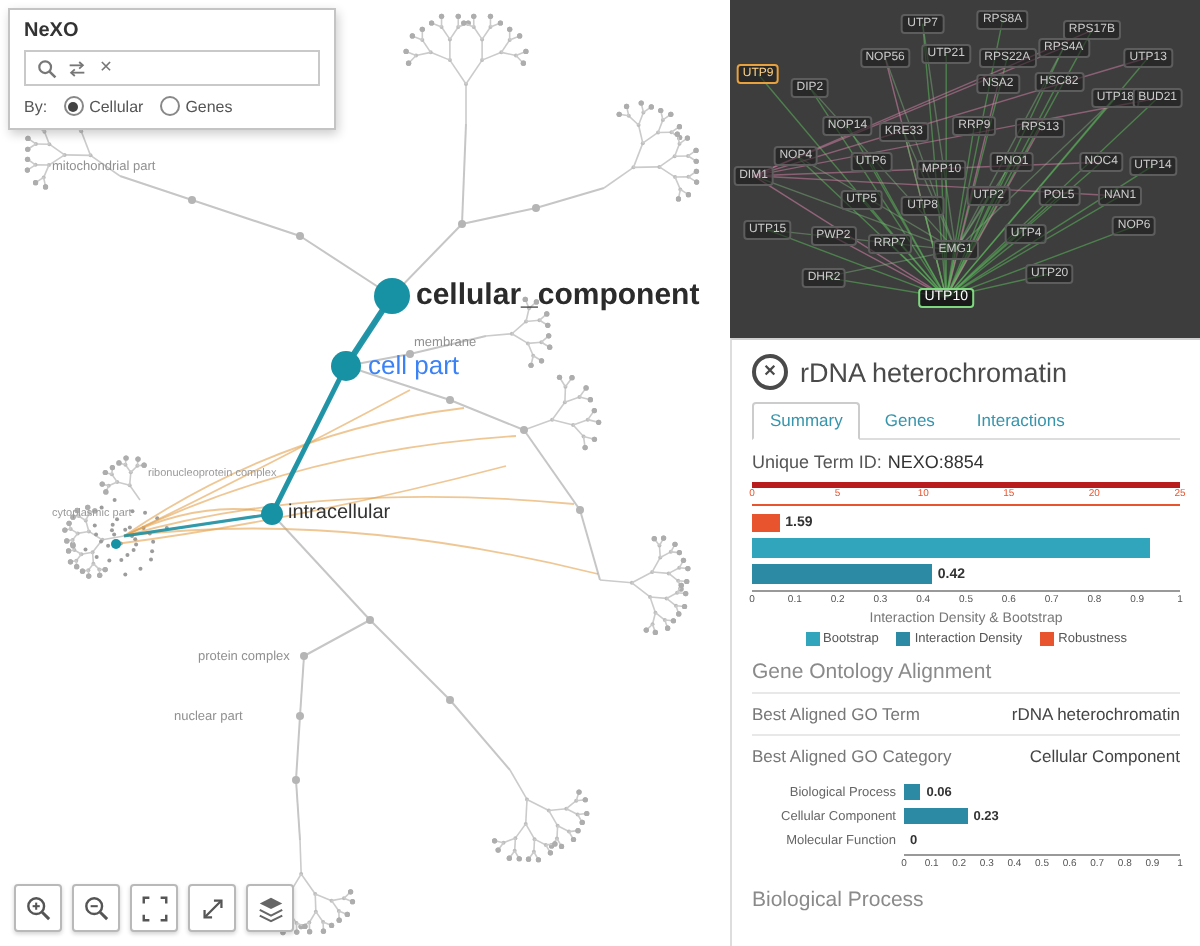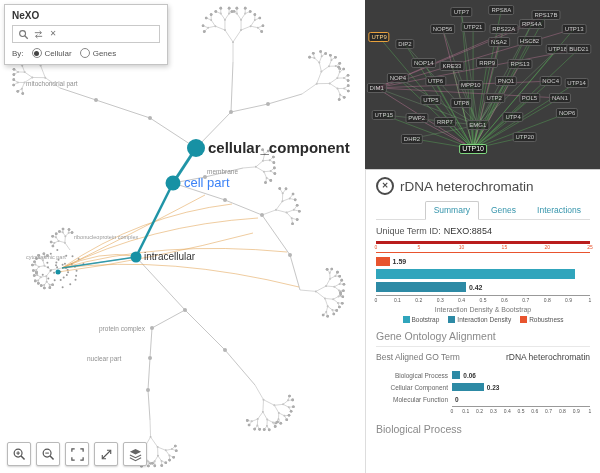--- a/index.html
+++ b/index.html
@@ -44,21 +44,21 @@
   #network-nodes{position:absolute;left:0;top:0;width:100%;height:100%;}
   .net-node{position:absolute;transform:translate(-50%,-50%);font-size:6px;line-height:8px;color:#cccccc;background:rgba(25,25,25,.55);border:1px solid #5d5d5d;border-radius:2px;padding:0 2px;white-space:nowrap;cursor:pointer;}
   .net-node.hl{border-color:#e8a13c;color:#ffd488;}
   .net-node.hub{font-size:7px;color:#ffffff;border-color:#7fd87f;background:rgba(15,15,15,.75);}
 
   
   .detail{position:absolute;left:365px;top:169px;width:235px;height:304px;background:#fff;border-left:1px solid #ddd;border-top:1px solid #cfcfcf;box-sizing:border-box;padding:7px 10px 0;overflow:hidden;}
   .d-header{display:flex;align-items:center;gap:6px;}
   .close-circle{width:14px;height:14px;border:2px solid #4a4a4a;border-radius:50%;color:#4a4a4a;display:flex;align-items:center;justify-content:center;font-size:8px;font-weight:bold;line-height:1;flex:none;cursor:pointer;background:#fff;}
   .d-title{font-size:13.5px;color:#4a4a4a;}
-  .tabs{display:flex;gap:3px;border-bottom:1px solid #ddd;margin-top:6px;justify-content:flex-end;}
+  .tabs{display:flex;gap:3px;border-bottom:1px solid #ddd;margin-top:6px;}
   .tab{font-size:8.5px;color:#3695ac;padding:3px 8px;cursor:pointer;border:1px solid transparent;}
   .tab.active{border:1px solid #ccc;border-bottom:1px solid #fff;border-radius:2px 2px 0 0;margin-bottom:-1px;background:#fff;}
   .term-row{font-size:9px;color:#555;padding:6px 0 5px;border-bottom:3px solid #b91c1c;}
   .term-row .v{color:#333;margin-left:3px;}
   .sec-h{font-size:10.5px;color:#8a8a8a;margin:7px 0 4px;}
 
   .chart{position:relative;width:100%;}
   .axis-top{position:relative;height:8px;border-bottom:1px solid #e8542e;margin-bottom:4px;}
   .axis-top .tick{position:absolute;top:0;transform:translateX(-50%);font-size:5px;color:#e8542e;}
   .bar-row{display:flex;align-items:center;gap:3px;margin:3px 0;}
@@ -1224,20 +1224,24 @@
       </div>
     </div>
 
     <div class="sec-h">Gene Ontology Alignment</div>
 
     <div class="align-table">
       <div class="rowi">
         <span class="k">Best Aligned GO Term</span>
         <span class="v">rDNA heterochromatin</span>
       </div>
+      <div class="rowi">
+        <span class="k">Best Aligned GO Category</span>
+        <span class="v">Cellular Component</span>
+      </div>
     </div>
 
     <div class="go-chart">
       <div class="grow">
         <span class="glabel">Biological Process</span>
         <span class="gbar-area">
             <span class="gbar" id="gbar-0" style="width: 6%; background: rgb(45, 138, 165);"></span>
             <span class="gval">0.06</span>
           </span>
       </div>

